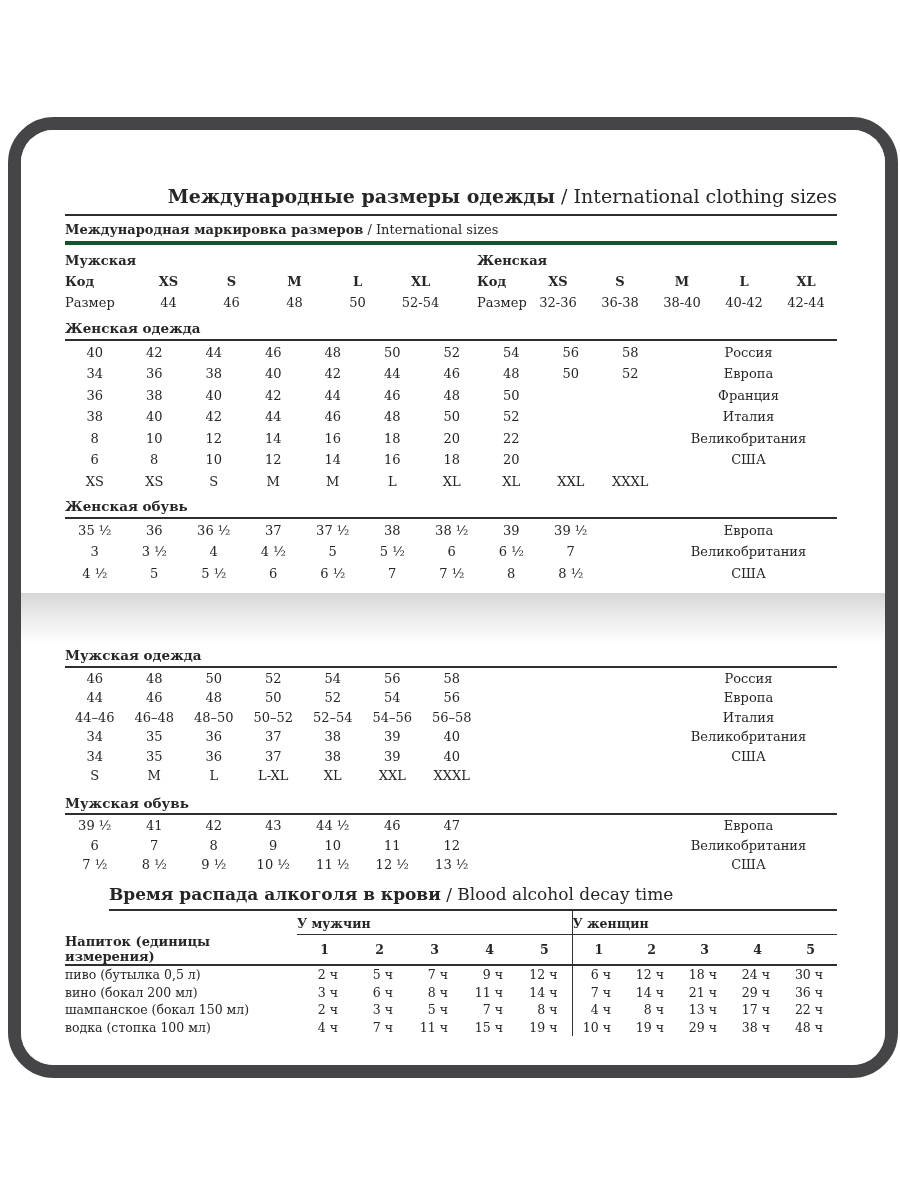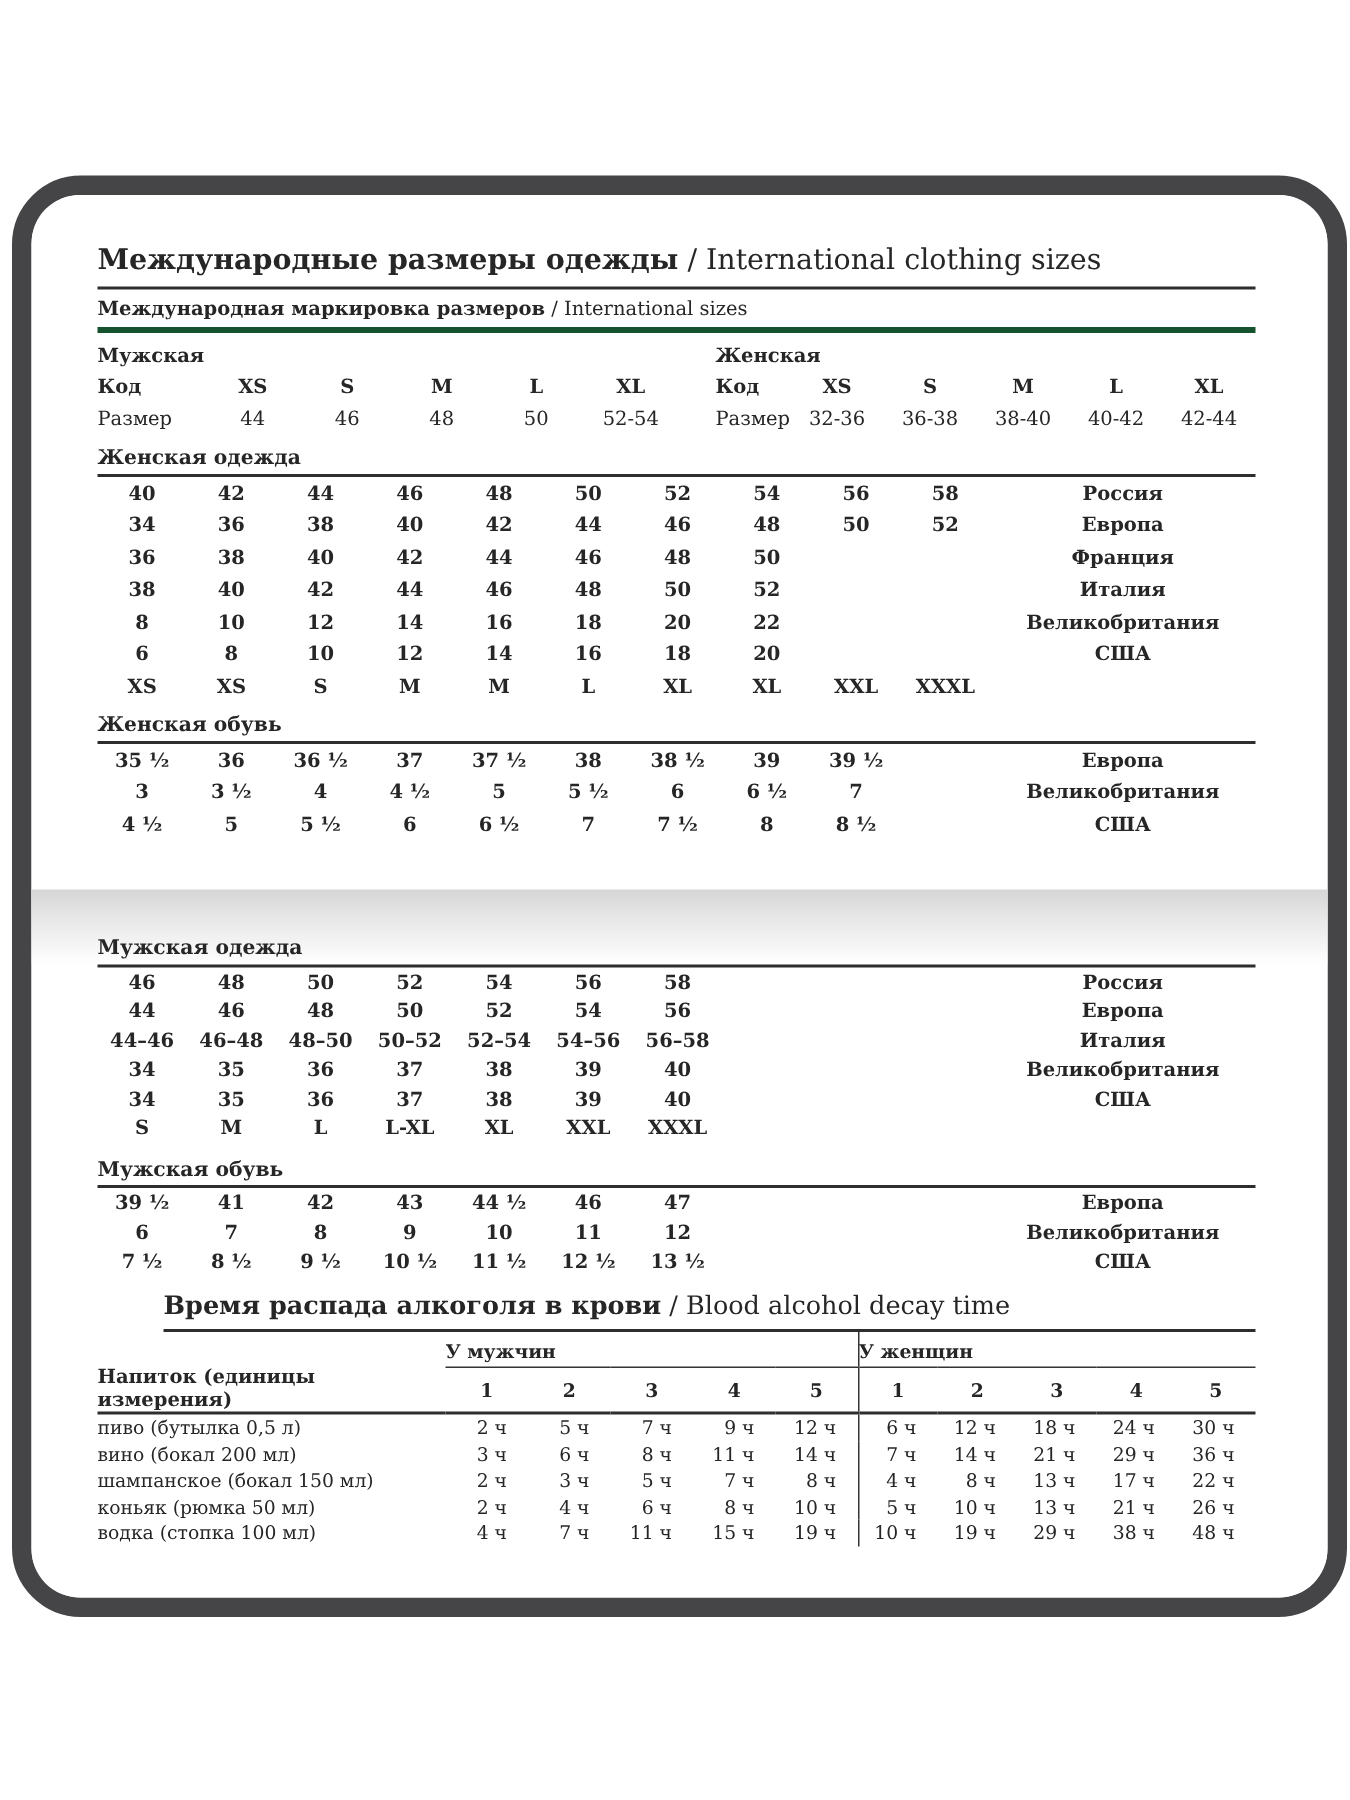--- a/index.html
+++ b/index.html
@@ -13,38 +13,38 @@
     box-sizing:border-box;border:13px solid #454548;border-radius:46px;background:#fff;
   }
   .page{position:relative;width:100%;height:100%;border-radius:32px;overflow:hidden;background:#fff;}
   .band{
     position:absolute;left:0;top:463px;width:100%;height:50px;z-index:0;
     background:linear-gradient(180deg,#d6d6d6 0%,#e6e6e6 35%,#ffffff 100%);
   }
   .content{position:absolute;left:44px;top:0;width:772px;z-index:1;}
 
   .b{font-weight:bold;}
-  .title{font-size:19px;line-height:1.25;margin-top:32px;padding-bottom:5px;border-bottom:2px solid #2e2e2e;}
+  .title{font-size:19px;line-height:1.25;margin-top:55px;padding-bottom:5px;border-bottom:2px solid #2e2e2e;text-align:right;}
   .subtitle{font-size:13px;line-height:1.25;margin-top:6px;padding-bottom:3px;border-bottom:4px solid #14532d;}
 
   table{border-collapse:collapse;table-layout:fixed;width:100%;}
   td{padding:0;vertical-align:middle;}
 
   .mark{margin-top:5px;font-size:13px;}
   .mark td{height:21px;margin-top:25px;}
   .mark .c{text-align:center;}
 
   .sechdr{font-size:13.5px;font-weight:bold;line-height:1.15;padding-bottom:2px;border-bottom:2px solid #2e2e2e;}
   .hdr-wc{margin-top:8px;}
   .hdr-ws{margin-top:7px;}
   .hdr-mc{margin-top:64px;}
   .hdr-ms{margin-top:10px;}
   .hdr-alc{margin-top:9px;font-size:17px;padding-bottom:5px;border-bottom:2px solid #2e2e2e;margin-left:44px;}
 
-  .sizes{font-size:13px;margin-top:1px;font-weight:bold;}
+  .sizes{font-size:13px;margin-top:1px;}
   .sizes td{text-align:center;height:21.5px;}
   .sizes td.country{text-align:center;}
   .sizes.compact td{height:19.5px;}
   col.sc{width:59.5px;}
   col.slab{}
 
   col.m-lab{width:72px;} col.m-c{width:63px;} col.m-sp{width:25px;}
   col.w-lab{width:50px;} col.w-c{width:62px;}
 
   col.a-lab{width:232px;} col.a-m{width:55px;} col.a-w{width:53px;}
@@ -529,33 +529,20 @@
               <td class="val">5 ч</td>
               <td class="val">7 ч</td>
               <td class="val">8 ч</td>
               <td class="val wdiv">4 ч</td>
               <td class="val">8 ч</td>
               <td class="val">13 ч</td>
               <td class="val">17 ч</td>
               <td class="val">22 ч</td>
             </tr>
             <tr>
-              <td class="drink">коньяк (рюмка 50 мл)</td>
-              <td class="val">2 ч</td>
-              <td class="val">4 ч</td>
-              <td class="val">6 ч</td>
-              <td class="val">8 ч</td>
-              <td class="val">10 ч</td>
-              <td class="val wdiv">5 ч</td>
-              <td class="val">10 ч</td>
-              <td class="val">13 ч</td>
-              <td class="val">21 ч</td>
-              <td class="val">26 ч</td>
-            </tr>
-            <tr>
               <td class="drink">водка (стопка 100 мл)</td>
               <td class="val">4 ч</td>
               <td class="val">7 ч</td>
               <td class="val">11 ч</td>
               <td class="val">15 ч</td>
               <td class="val">19 ч</td>
               <td class="val wdiv">10 ч</td>
               <td class="val">19 ч</td>
               <td class="val">29 ч</td>
               <td class="val">38 ч</td>

